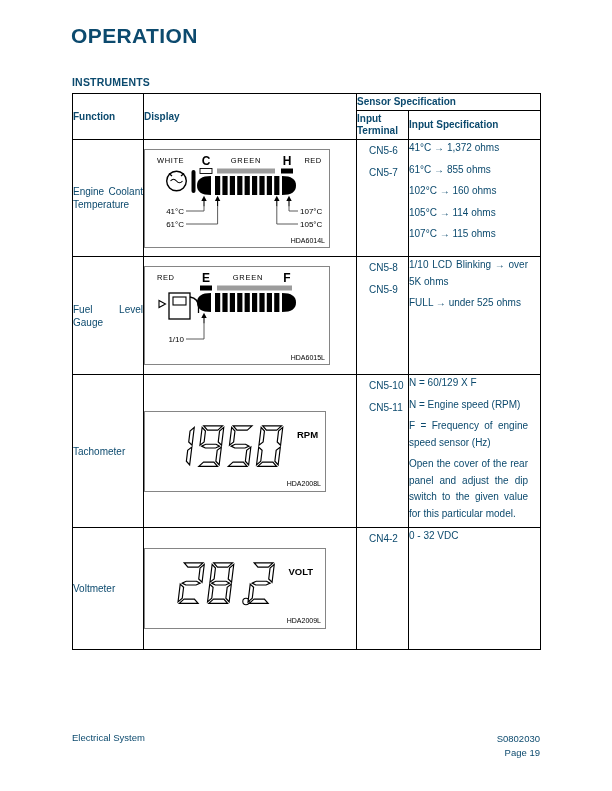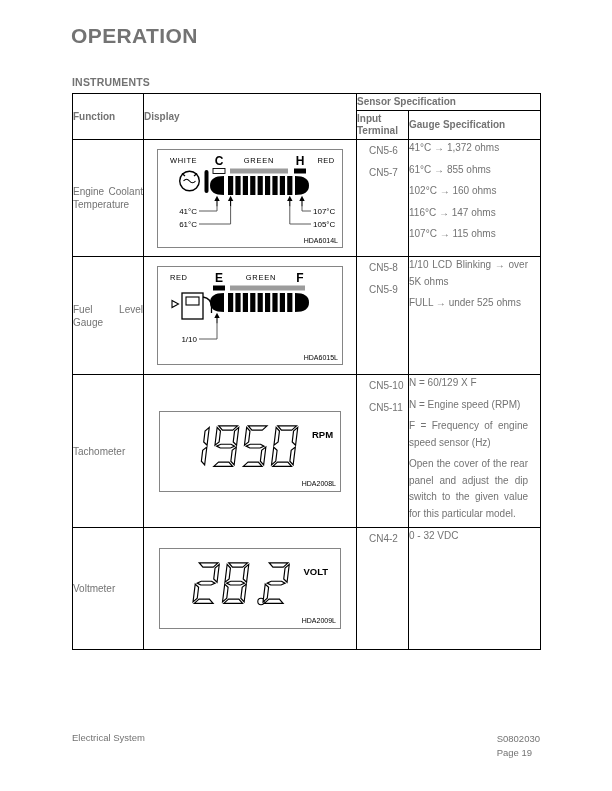--- a/index.html
+++ b/index.html
@@ -1,39 +1,39 @@
 <!DOCTYPE html>
 <html><head>
 <meta charset="utf-8">
 <style>
   html,body{margin:0;padding:0;background:#fff;}
-  .page{position:relative;width:612px;height:791px;background:#fff;color:#737373;
+  .page{position:relative;width:612px;height:791px;background:#fff;color:#0c4a6e;
         font-family:"Liberation Sans",sans-serif;overflow:hidden;}
   .page-title{position:absolute;left:71px;top:24px;margin:0;font-size:21px;
         font-weight:bold;letter-spacing:0.4px;}
   .section-heading{position:absolute;left:72px;top:76px;font-size:10.5px;font-weight:bold;
         letter-spacing:0.2px;}
   table.instruments{position:absolute;left:72px;top:93px;width:468px;border-collapse:collapse;
         table-layout:fixed;}
   table.instruments th,table.instruments td{border:1px solid #000;font-size:10px;padding:0;}
   table.instruments th{font-weight:bold;text-align:left;vertical-align:middle;line-height:12px;}
   th.h-top{height:16px;}
   th.h-sub{height:28px;}
   td.fn-cell{vertical-align:middle;text-align:justify;padding:0 6px;line-height:13px;}
-  td.disp-cell{vertical-align:middle;text-align:center;}
+  td.disp-cell{vertical-align:middle;text-align:left;}
   td.term-cell{vertical-align:top;padding:2px 4px 0 6px;text-align:left;}
   .terminal-item{line-height:22px;white-space:nowrap;margin-left:12px;}
   td.spec-cell{vertical-align:top;padding:4px 6px 0 7px;text-align:left;}
   .spec-item{margin:0 12px 5px 0;line-height:16.5px;text-align:justify;}
   .display-box{position:relative;display:inline-block;border:1px solid #858585;background:#fff;
         vertical-align:middle;}
   .display-box svg{display:block;}
   svg text{font-family:"Liberation Sans",sans-serif;}
   .footer-left{position:absolute;left:72px;top:732px;font-size:9.5px;}
-  .footer-right{position:absolute;right:72px;top:732px;font-size:9.5px;
+  .footer-right{position:absolute;right:72px;top:732px;font-size:9.5px;text-align:right;
         line-height:13.5px;}
 </style>
 </head>
 <body>
 
 <div class="page">
 
   <h1 class="page-title">OPERATION</h1>
   <div class="section-heading">INSTRUMENTS</div>
 
@@ -45,21 +45,21 @@
         <col style="width:132px">
     </colgroup>
     <thead>
       <tr>
         <th rowspan="2">Function</th>
         <th rowspan="2">Display</th>
         <th colspan="2" class="h-top">Sensor Specification</th>
       </tr>
       <tr>
         <th class="h-sub">Input Terminal</th>
-        <th class="h-sub">Gauge Specification</th>
+        <th class="h-sub">Input Specification</th>
       </tr>
     </thead>
     <tbody>
       <tr style="height:117px;">
         <td class="fn-cell">Engine Coolant Temperature</td>
         <td class="disp-cell">
           <div class="display-box">
             <svg width="184" height="97" viewBox="0 0 184 97">
                 <text x="12" y="13" font-size="7.5" fill="#000" letter-spacing="0.6">WHITE</text>
                 <text x="61" y="14.5" font-size="12" fill="#000" text-anchor="middle" font-weight="bold">C</text>
@@ -117,21 +117,21 @@
           </div>
         </td>
         <td class="term-cell">
             <div class="terminal-item">CN5-6</div>
             <div class="terminal-item">CN5-7</div>
           </td>
         <td class="spec-cell">
             <div class="spec-item">41°C → 1,372 ohms</div>
             <div class="spec-item">61°C → 855 ohms</div>
             <div class="spec-item">102°C → 160 ohms</div>
-            <div class="spec-item">116°C → 147 ohms</div>
+            <div class="spec-item">105°C → 114 ohms</div>
             <div class="spec-item">107°C → 115 ohms</div>
           </td>
       </tr>
       <tr style="height:118px;">
         <td class="fn-cell">Fuel Level Gauge</td>
         <td class="disp-cell">
           <div class="display-box">
             <svg width="184" height="97" viewBox="0 0 184 97">
                 <text x="12" y="13" font-size="7.5" fill="#000" letter-spacing="0.6">RED</text>
                 <text x="61" y="14.5" font-size="12" fill="#000" text-anchor="middle" font-weight="bold">E</text>

